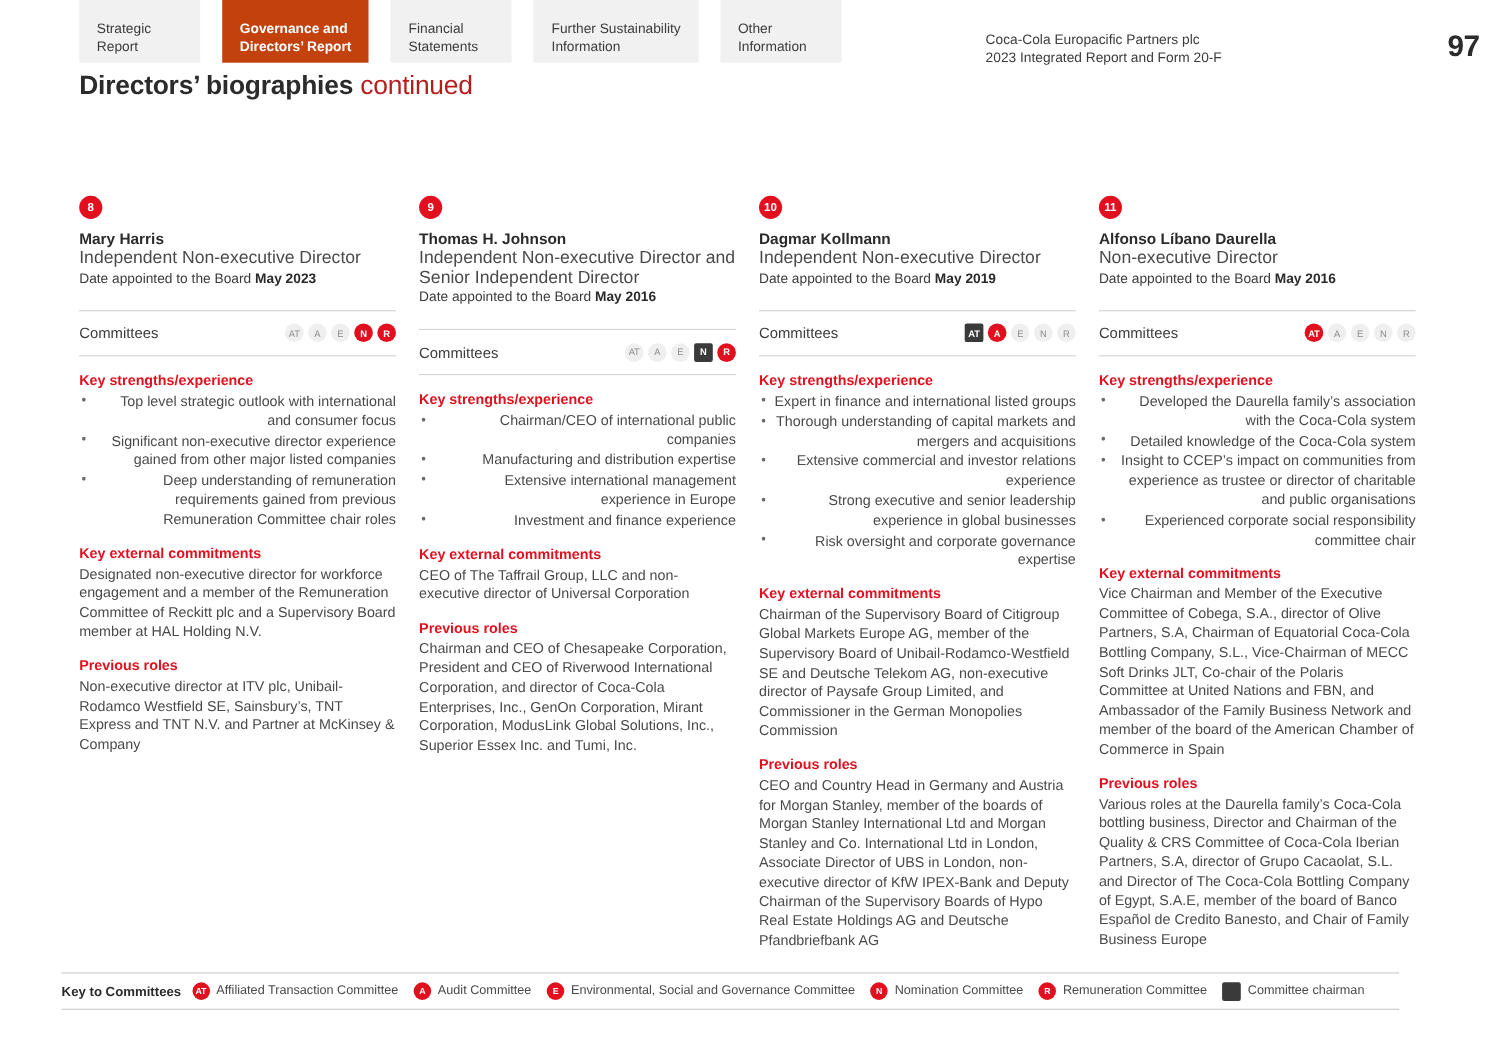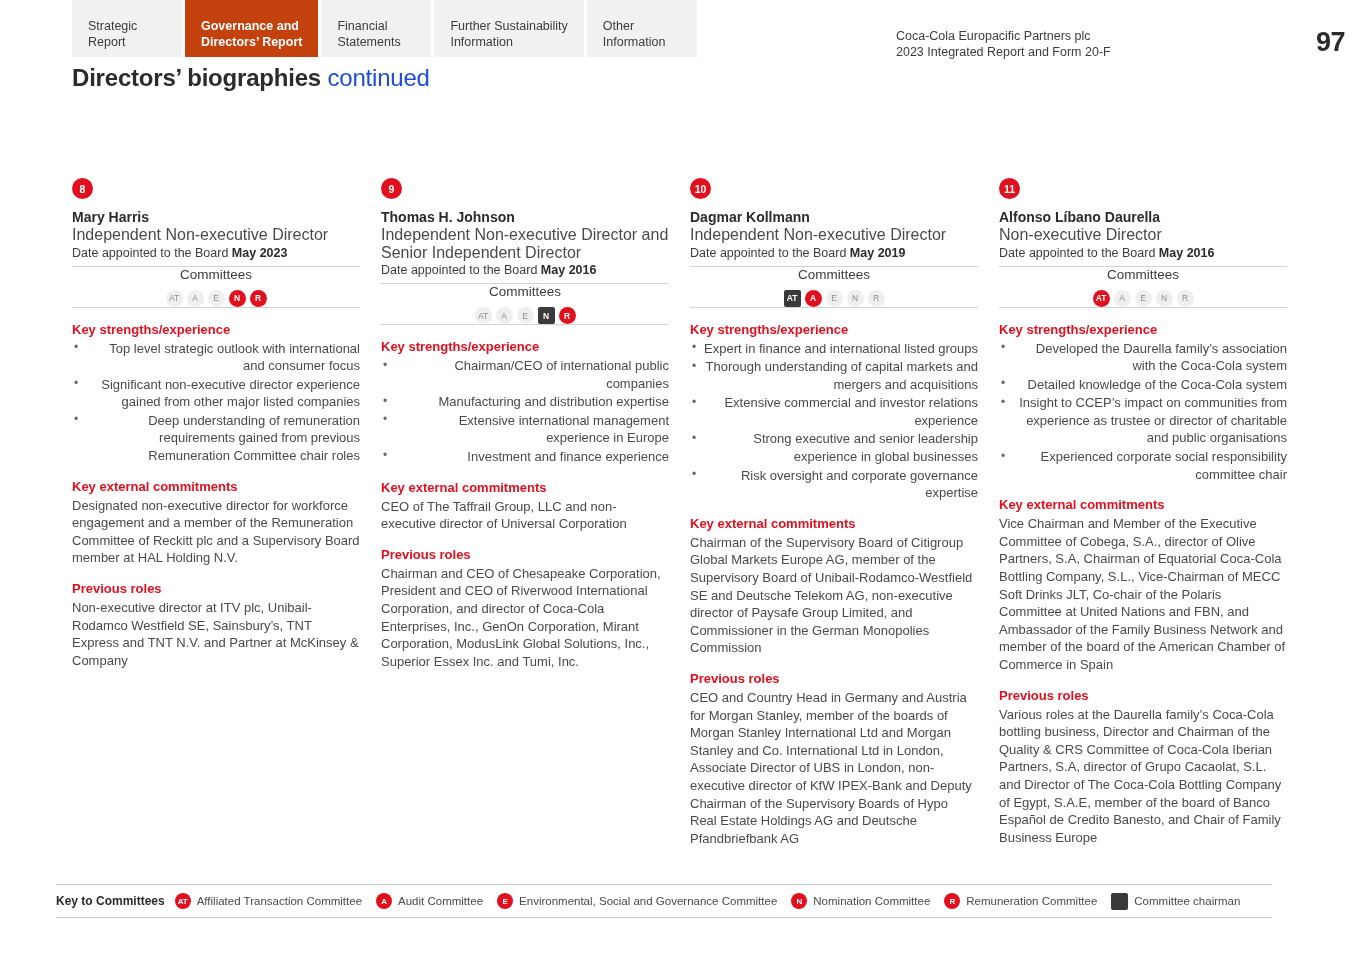--- a/index.html
+++ b/index.html
@@ -16,21 +16,21 @@
   
   .navbar {
     position: absolute;
     top: 0; left: 72px;
     height: 57px;
     display: flex;
     align-items: stretch;
   }
   .nav-tab {
     background: #f1f1f1;
-    margin-right: 3px;
+    margin-right: 20px;
     padding: 19px 16px 0 16px;
     font-size: 12.5px;
     line-height: 15.5px;
     color: #3c3c3c;
     white-space: pre-line;
     min-width: 110px;
   }
   .nav-tab.active {
     background: #c2410c;
     color: #ffffff;
@@ -59,21 +59,21 @@
   .page-title {
     position: absolute;
     top: 64px; left: 72px;
     font-size: 24px;
     font-weight: bold;
     color: #2b2b2b;
     letter-spacing: -0.2px;
   }
   .page-title .cont {
     font-weight: normal;
-    color: #1d4ed8;
+    color: #b91c1c;
   }
 
   
   .columns {
     position: absolute;
     top: 178px; left: 72px;
     width: 1224px;
     display: flex;
     gap: 21px;
   }
@@ -104,28 +104,27 @@
   }
   .bio-date {
     font-size: 12.5px;
     color: #3c3c3c;
     line-height: 17px;
     margin-top: 1px;
   }
   .bio-date b { font-weight: bold; color: #2b2b2b; }
 
   .committees-row {
-    margin-top: 4px;
+    margin-top: 20px;
     border-top: 1px solid #d2d2d2;
     border-bottom: 1px solid #d2d2d2;
     height: 42px;
     display: flex;
     align-items: center;
     justify-content: space-between;
-    flex-direction: column;
   }
   .committees-label {
     font-size: 13.5px;
     color: #3c3c3c;
   }
   .badges { display: flex; align-items: center; gap: 4px; }
   .cbadge {
     width: 17px; height: 17px;
     border-radius: 50%;
     font-size: 8.5px;

